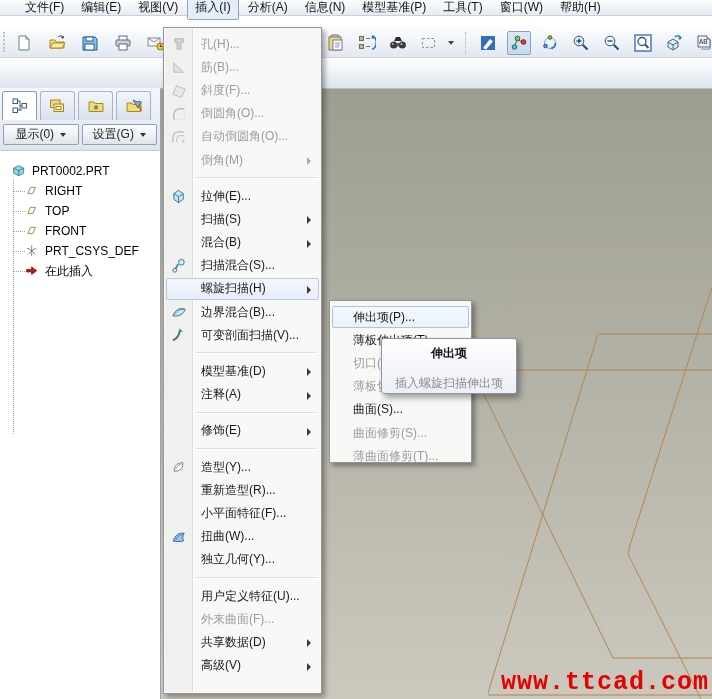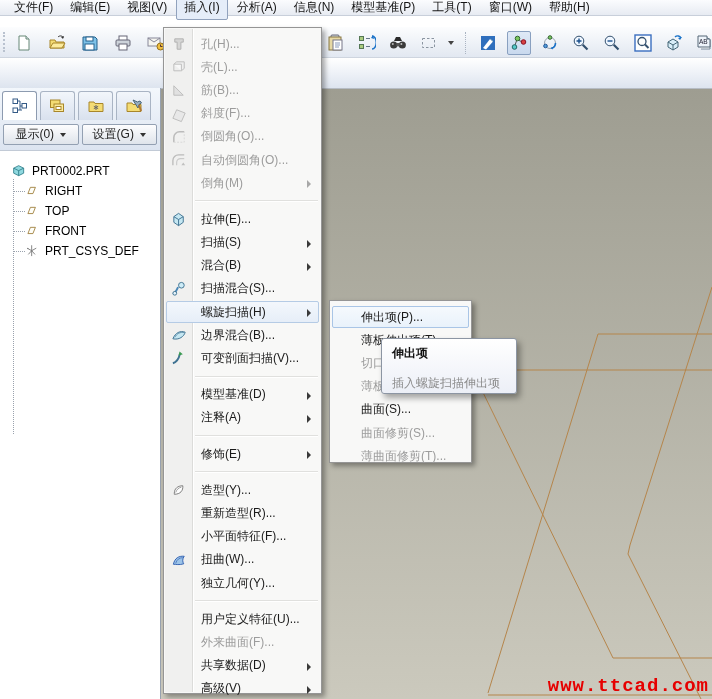--- a/index.html
+++ b/index.html
@@ -6,21 +6,21 @@
   body{
     width:712px;height:699px;position:relative;overflow:hidden;
     font-family:"Liberation Sans","DejaVu Sans",sans-serif;
     background:#fff;
   }
   
   .menubar{
     position:absolute;left:0;top:0;width:712px;height:16px;box-sizing:border-box;
     background:linear-gradient(#fbfcfe,#e7ebf2);
     border-bottom:1px solid #c8cfda;
-    display:flex;align-items:center;padding-left:6px;z-index:10;
+    display:flex;align-items:center;padding-left:17px;z-index:10;
   }
   .menubar-item{
     font-size:12px;color:#151515;padding:3px 7px;margin-right:1px;
     border:1px solid transparent;border-radius:2px;white-space:nowrap;
   }
   .menubar-item.active{background:#e5edf9;border-color:#91a2bd;}
   .toolbar{
     position:absolute;left:0;top:27px;width:712px;height:31px;box-sizing:border-box;
     background:linear-gradient(#fcfdfe,#e2e8f1);
     border-bottom:1px solid #ced5df;z-index:9;
@@ -41,21 +41,21 @@
   }
   
   .viewport{
     position:absolute;left:0;top:88px;width:712px;height:611px;
     background:linear-gradient(#9e9d91,#cbc9bd);z-index:1;
   }
   .viewport svg{position:absolute;left:0;top:0;}
   .watermark{
     position:absolute;right:3px;bottom:2px;
     font-family:"Liberation Mono","DejaVu Sans Mono",monospace;
-    font-size:19px;font-weight:bold;letter-spacing:1px;
+    font-size:25px;font-weight:bold;letter-spacing:1px;
   }
   
   .leftpanel{
     position:absolute;left:0;top:88px;width:161px;height:611px;box-sizing:border-box;
     background:#fff;border-right:1px solid #98a2b0;z-index:5;
   }
   .paneltop{height:62px;background:linear-gradient(#f3f7fc,#dce4f0);border-bottom:1px solid #c2cad6;}
   .tabsrow{display:flex;gap:3px;padding:3px 2px 0 2px;height:31px;}
   .tab{
     width:35px;height:29px;box-sizing:border-box;display:flex;align-items:center;justify-content:center;
@@ -95,28 +95,28 @@
   .menu-item.disabled .micon{filter:grayscale(1) opacity(.55);}
   .menu-item .arrow{position:absolute;right:7px;top:7px;width:0;height:0;border-left:4px solid #3a3a3a;border-top:4px solid transparent;border-bottom:4px solid transparent;}
   .menu-item.disabled .arrow{border-left-color:#a8a8a8;}
   .menu-sep{position:relative;height:12px;}
   .menu-sep::after{content:"";position:absolute;left:31px;right:3px;top:5px;border-top:1px solid #e0e0de;box-shadow:0 1px 0 #fff;}
   .submenu-panel{
     position:absolute;left:329px;top:300px;width:143px;height:163px;box-sizing:border-box;
     background:#f8f8f7;border:1px solid #959595;box-shadow:3px 3px 5px rgba(0,0,0,.35);
     padding-top:4px;z-index:50;
   }
-  .submenu-panel .menu-item{padding-left:28px;}
+  .submenu-panel .menu-item{padding-left:20px;}
   .submenu-panel .menu-item.highlight{background:linear-gradient(#f5f9fd,#e9f2fb);border-color:#a9c5e6;}
   
   .tooltip{
     position:absolute;left:381px;top:338px;width:136px;height:56px;box-sizing:border-box;
     background:linear-gradient(#ffffff,#ecEFf7);background:linear-gradient(#ffffff,#eceff7);
     border:1px solid #8c95a3;border-radius:3px;box-shadow:3px 4px 6px rgba(0,0,0,.35);
-    padding:6px 10px;z-index:60;
+    padding:6px 10px;z-index:60;text-align:center;
   }
   .tooltip-title{font-size:12px;font-weight:bold;color:#101010;margin-bottom:9px;}
   .tooltip-desc{font-size:12px;color:#8b8b8b;white-space:nowrap;margin-top:13px;}
 </style>
 </head>
 <body>
 
 <div class="viewport">
   <svg id="sketch-svg" width="712" height="611">
       <polyline points="598,246 712,246" fill="none" stroke="#b5854b" stroke-width="1"></polyline>
@@ -204,20 +204,27 @@
         <span>FRONT</span>
       </div>
       <div class="tree-item">
         <span class="stub"></span>
         <svg viewBox="0 0 18 18" width="15" height="15">
           <path d="M8 8L2.5 5M8 8l5.5-3M8 8v6.5M8 8V1.5M8 8l-4 4.5M8 8l4 4.5" stroke="#707070" fill="none"></path>
           <path d="M2.5 5l2-.2-1 1.6z" fill="#707070"></path>
         </svg>
         <span>PRT_CSYS_DEF</span>
       </div>
+      <div class="tree-item">
+        <span class="stub"></span>
+        <svg viewBox="0 0 18 18" width="15" height="15">
+          <path d="M2 6.5h6v-3l6 4.5-6 4.5v-3H2z" fill="#cc1414" stroke="#8c0e0e"></path>
+        </svg>
+        <span>在此插入</span>
+      </div>
     </div>
 </div>
 
 <div class="menubar" id="menubar">
     <div class="menubar-item">文件(F)</div>
     <div class="menubar-item">编辑(E)</div>
     <div class="menubar-item">视图(V)</div>
     <div class="menubar-item active">插入(I)</div>
     <div class="menubar-item">分析(A)</div>
     <div class="menubar-item">信息(N)</div>
@@ -373,27 +380,20 @@
   <div class="menu-gutter"></div>
   <div id="insert-menu-items">
       <div class="menu-item disabled">
         <span class="micon"><svg viewBox="0 0 18 18" width="17" height="17">
             <path d="M4 3h9v3.5h-2.5V14h-4V6.5H4z" fill="#cbbfa8" stroke="#8a7a60"></path>
           </svg></span>
         <span>孔(H)...</span>
       </div>
       <div class="menu-item disabled">
         <span class="micon"><svg viewBox="0 0 18 18" width="17" height="17">
-            <path d="M3 5.5L6 3h8v7l-3 2.5H3z" fill="#eee" stroke="#909090"></path>
-            <path d="M3 5.5h8v7" fill="#fff" stroke="#909090"></path>
-          </svg></span>
-        <span>壳(L)...</span>
-      </div>
-      <div class="menu-item disabled">
-        <span class="micon"><svg viewBox="0 0 18 18" width="17" height="17">
             <path d="M3 14V4l10 10z" fill="#d5d5d5" stroke="#909090"></path>
           </svg></span>
         <span>筋(B)...</span>
       </div>
       <div class="menu-item disabled">
         <span class="micon"><svg viewBox="0 0 18 18" width="17" height="17">
             <path d="M2 13l4-9 9 3.5-4 9z" fill="#e2e2e2" stroke="#909090"></path>
           </svg></span>
         <span>斜度(F)...</span>
       </div>

